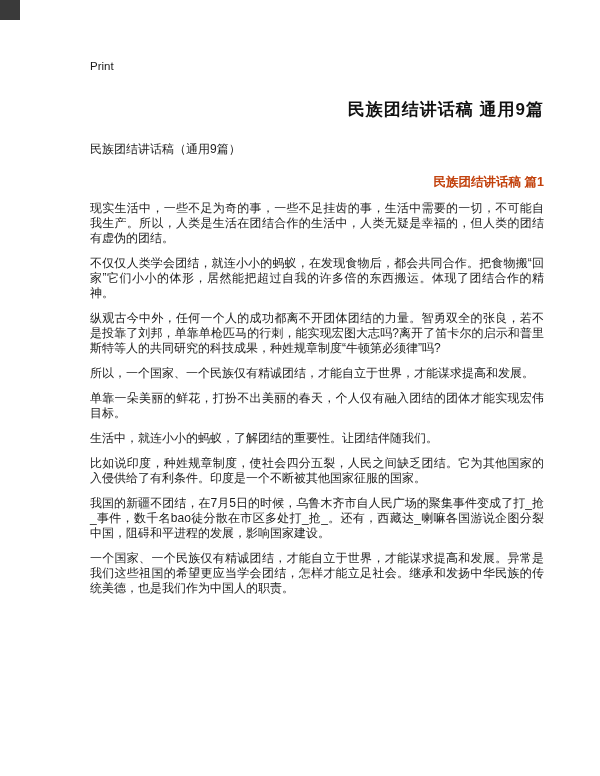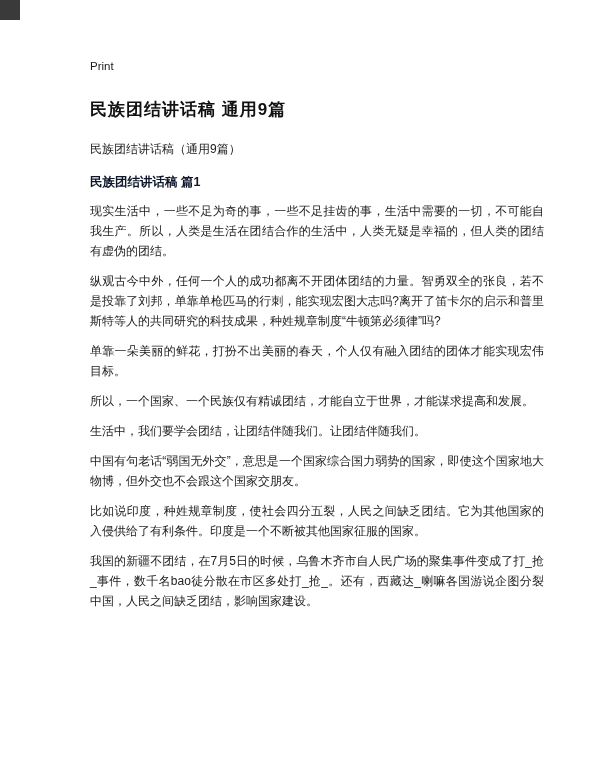--- a/index.html
+++ b/index.html
@@ -26,41 +26,42 @@
     overflow: hidden;
   }
   .print-label {
     font-size: 11.5px;
     color: #1c1c1c;
     margin-bottom: 6px;
     cursor: pointer;
     display: inline-block;
   }
   .doc-title {
-    text-align: left;
+    text-align: right;
     font-size: 17px;
     font-weight: bold;
     letter-spacing: 1px;
     margin: 20px 0 20px 0;
     color: #111111;
   }
   .doc-subtitle {
     font-size: 12px;
     margin: 8px 0 16px 0;
     color: #1c1c1c;
   }
   .section-heading {
     font-size: 12.5px;
     font-weight: bold;
     margin: 14px 0 10px 0;
-    color: #0f172a;
+    color: #c2410c;
+    text-align: right;
   }
   .para {
     font-size: 12px;
-    line-height: 20px;
+    line-height: 15px;
     margin: 0 0 10px 0;
     text-align: justify;
     color: #1c1c1c;
     word-break: break-all;
   }
 </style>
 </head>
 <body>
 
 <div class="corner-square"></div>
@@ -70,24 +71,25 @@
   <div class="print-label">Print</div>
 
   <h1 class="doc-title">民族团结讲话稿 通用9篇</h1>
 
   <div class="doc-subtitle">民族团结讲话稿（通用9篇）</div>
 
   
   <h2 class="section-heading">民族团结讲话稿 篇1</h2>
 
   <p class="para">现实生活中，一些不足为奇的事，一些不足挂齿的事，生活中需要的一切，不可能自我生产。所以，人类是生活在团结合作的生活中，人类无疑是幸福的，但人类的团结有虚伪的团结。</p>
+  <p class="para">不仅仅人类学会团结，就连小小的蚂蚁，在发现食物后，都会共同合作。把食物搬“回家”它们小小的体形，居然能把超过自我的许多倍的东西搬运。体现了团结合作的精神。</p>
   <p class="para">纵观古今中外，任何一个人的成功都离不开团体团结的力量。智勇双全的张良，若不是投靠了刘邦，单靠单枪匹马的行刺，能实现宏图大志吗?离开了笛卡尔的启示和普里斯特等人的共同研究的科技成果，种姓规章制度“牛顿第必须律”吗?</p>
+  <p class="para">所以，一个国家、一个民族仅有精诚团结，才能自立于世界，才能谋求提高和发展。</p>
   <p class="para">单靠一朵美丽的鲜花，打扮不出美丽的春天，个人仅有融入团结的团体才能实现宏伟目标。</p>
-  <p class="para">所以，一个国家、一个民族仅有精诚团结，才能自立于世界，才能谋求提高和发展。</p>
 
   
 
-  <p class="para">生活中，我们要学会团结，让团结伴随我们。让团结伴随我们。</p>
-  <p class="para">中国有句老话“弱国无外交”，意思是一个国家综合国力弱势的国家，即使这个国家地大物博，但外交也不会跟这个国家交朋友。</p>
+  <p class="para">生活中，就连小小的蚂蚁，了解团结的重要性。让团结伴随我们。</p>
   <p class="para">比如说印度，种姓规章制度，使社会四分五裂，人民之间缺乏团结。它为其他国家的入侵供给了有利条件。印度是一个不断被其他国家征服的国家。</p>
-  <p class="para">我国的新疆不团结，在7月5日的时候，乌鲁木齐市自人民广场的聚集事件变成了打_抢_事件，数千名bao徒分散在市区多处打_抢_。还有，西藏达_喇嘛各国游说企图分裂中国，人民之间缺乏团结，影响国家建设。</p>
+  <p class="para">我国的新疆不团结，在7月5日的时候，乌鲁木齐市自人民广场的聚集事件变成了打_抢_事件，数千名bao徒分散在市区多处打_抢_。还有，西藏达_喇嘛各国游说企图分裂中国，阻碍和平进程的发展，影响国家建设。</p>
+  <p class="para">一个国家、一个民族仅有精诚团结，才能自立于世界，才能谋求提高和发展。异常是我们这些祖国的希望更应当学会团结，怎样才能立足社会。继承和发扬中华民族的传统美德，也是我们作为中国人的职责。</p>
 
 </div>
 
 </body></html>

